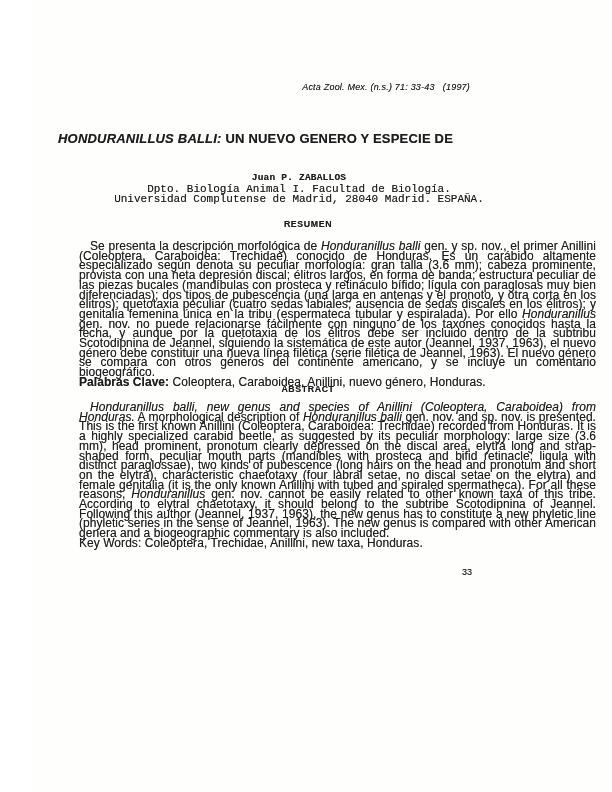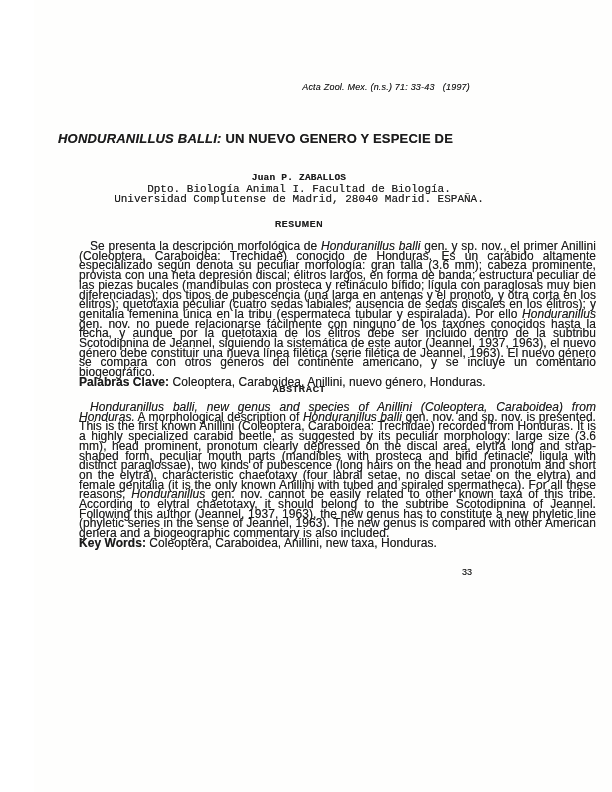--- a/index.html
+++ b/index.html
@@ -59,21 +59,21 @@
   .author-name {
     font-size: 9.5px;
     font-weight: bold;
     letter-spacing: 0.2px;
   }
   .affiliation {
     font-size: 11px;
   }
   .section-heading {
     position: absolute;
-    left: 45px;
+    left: 54px;
     width: 440px;
     text-align: center;
     font-weight: bold;
     font-size: 8.8px;
     letter-spacing: 0.6px;
   }
   .heading-resumen { top: 219px; }
   .heading-abstract { top: 384px; }
   .abstract-body {
     position: absolute;
@@ -120,18 +120,18 @@
 
   <div class="abstract-body resumen-body">
     <p class="indent"><span>Se presenta la descripción morfológica de </span><span style="font-style: italic;">Honduranillus balli</span><span> gen. y sp. nov., el primer Anillini (Coleoptera, Caraboidea: Trechidae) conocido de Honduras. Es un carábido altamente especializado según denota su peculiar morfología: gran talla (3.6 mm); cabeza prominente, provista con una neta depresión discal; élitros largos, en forma de banda; estructura peculiar de las piezas bucales (mandíbulas con prosteca y retináculo bífido; lígula con paraglosas muy bien diferenciadas); dos tipos de pubescencia (una larga en antenas y el pronoto, y otra corta en los élitros); quetotaxia peculiar (cuatro sedas labiales; ausencia de sedas discales en los élitros); y genitalia femenina única en la tribu (espermateca tubular y espiralada). Por ello </span><span style="font-style: italic;">Honduranillus</span><span> gen. nov. no puede relacionarse fácilmente con ninguno de los taxones conocidos hasta la fecha, y aunque por la quetotaxia de los élitros debe ser incluido dentro de la subtribu Scotodipnina de Jeannel, siguiendo la sistemática de este autor (Jeannel, 1937, 1963), el nuevo género debe constituir una nueva línea filética (serie filética de Jeannel, 1963). El nuevo género se compara con otros géneros del continente americano, y se incluye un comentario biogeográfico.</span></p>
     <p><span style="font-weight: bold;">Palabras Clave: </span><span>Coleoptera, Caraboidea, Anillini, nuevo género, Honduras.</span></p>
   </div>
 
   <div class="section-heading heading-abstract">ABSTRACT</div>
 
   <div class="abstract-body english-body">
     <p class="indent"><span style="font-style: italic;">Honduranillus balli, new genus and species of Anillini (Coleoptera, Caraboidea) from Honduras.</span><span> A morphological description of </span><span style="font-style: italic;">Honduranillus balli</span><span> gen. nov. and sp. nov. is presented. This is the first known Anillini (Coleoptera, Caraboidea: Trechidae) recorded from Honduras. It is a highly specialized carabid beetle, as suggested by its peculiar morphology: large size (3.6 mm), head prominent, pronotum clearly depressed on the discal area, elytra long and strap-shaped form, peculiar mouth parts (mandibles with prosteca and bifid retinacle; ligula with distinct paraglossae), two kinds of pubescence (long hairs on the head and pronotum and short on the elytra), characteristic chaetotaxy (four labral setae, no discal setae on the elytra) and female genitalia (it is the only known Anillini with tubed and spiraled spermatheca). For all these reasons, </span><span style="font-style: italic;">Honduranillus</span><span> gen. nov. cannot be easily related to other known taxa of this tribe. According to elytral chaetotaxy, it should belong to the subtribe Scotodipnina of Jeannel. Following this author (Jeannel, 1937, 1963), the new genus has to constitute a new phyletic line (phyletic series in the sense of Jeannel, 1963). The new genus is compared with other American genera and a biogeographic commentary is also included.</span></p>
-    <p><span style="font-weight: bold;">Key Words: </span><span>Coleoptera, Caraboidea, Anillini, new taxa, Honduras.</span></p>
+    <p><span style="font-weight: normal;">Key Words: </span><span>Coleoptera, Trechidae, Anillini, new taxa, Honduras.</span></p>
   </div>
 
   <div class="page-number">33</div>
 
 </div>
 
 </body></html>

